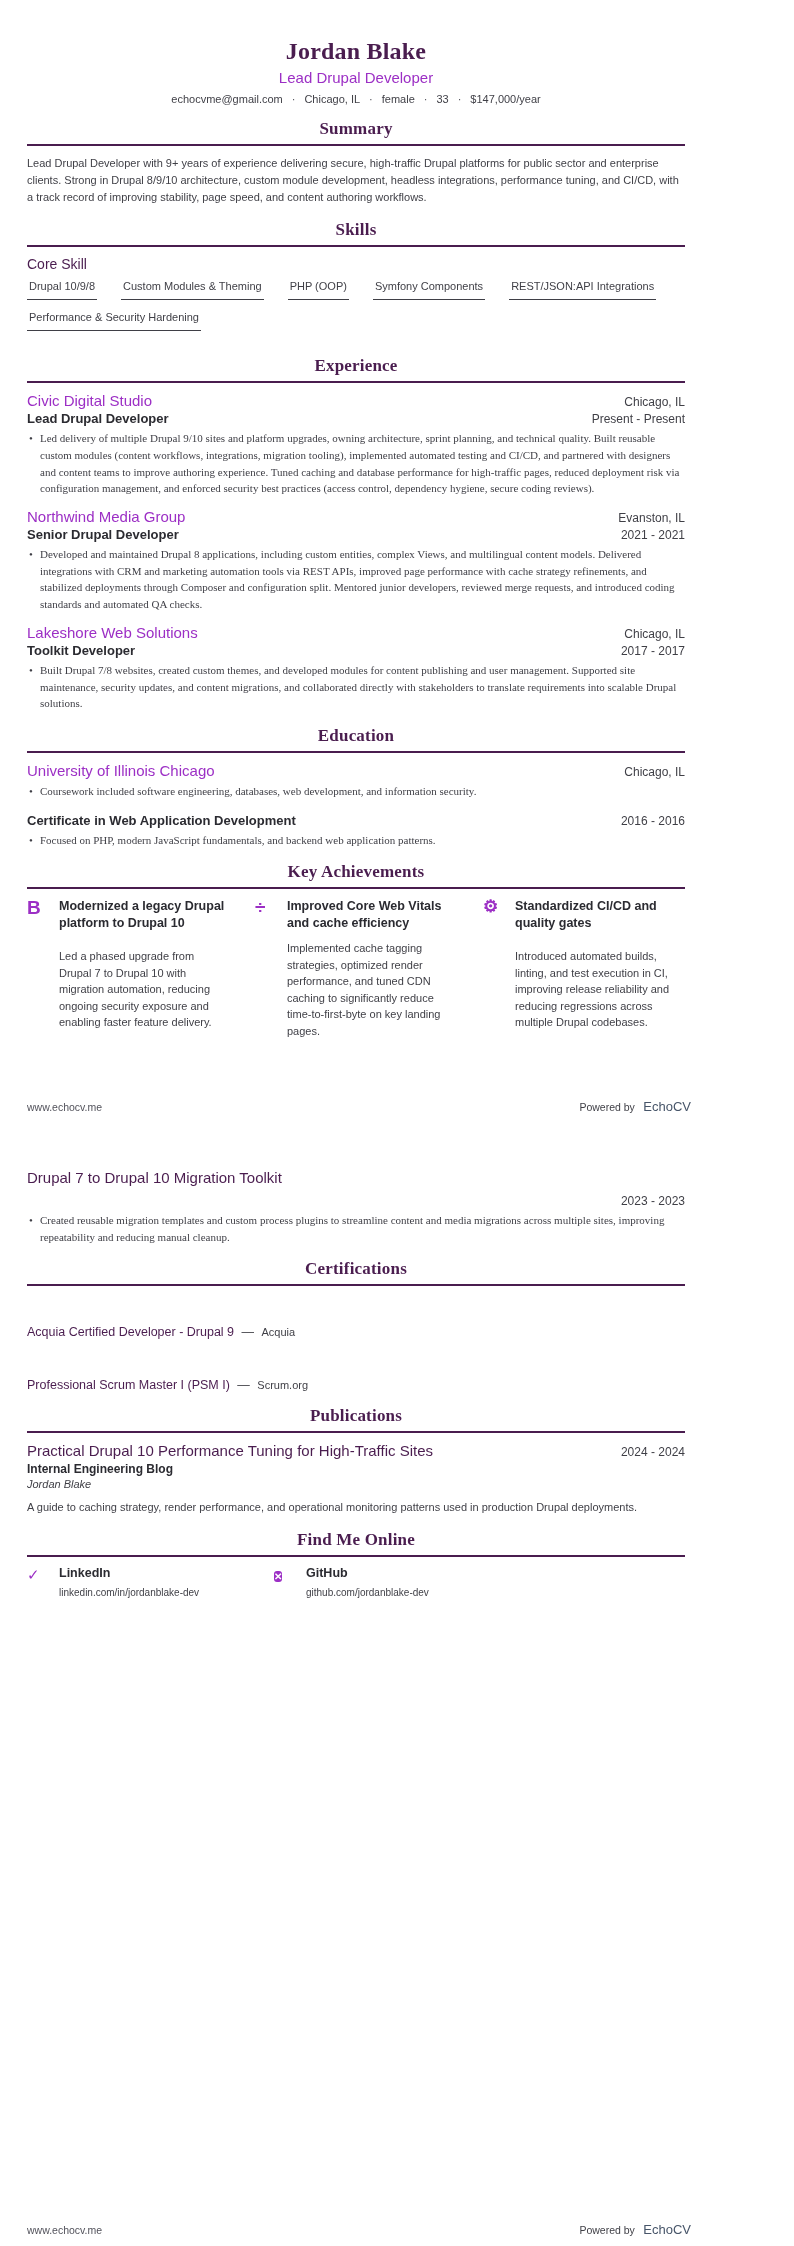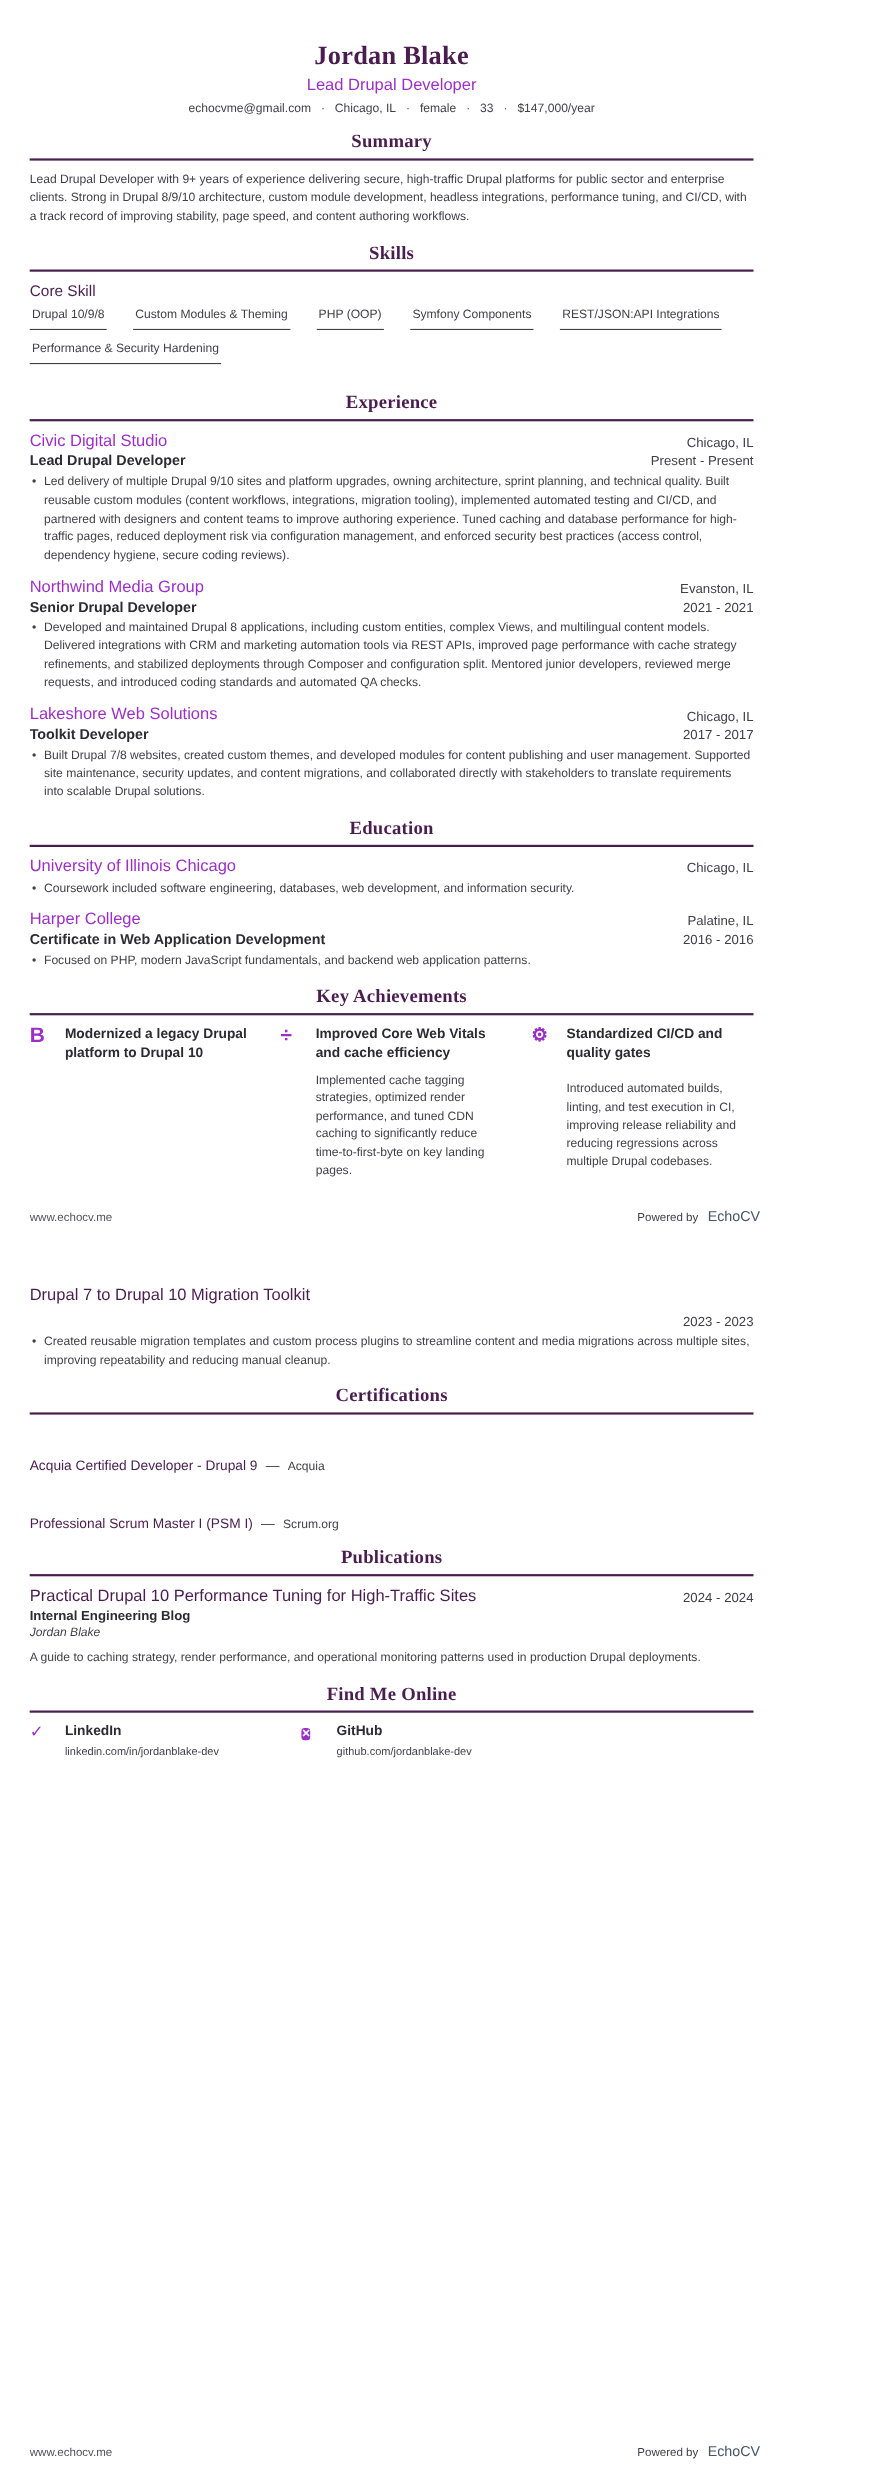--- a/index.html
+++ b/index.html
@@ -43,21 +43,21 @@
     padding:0 2px 7px 2px; margin:0 24px 11px 0;
     border-bottom:1.5px solid #3f3f46;
   }
   
   .entry { margin-bottom:11px; }
   .entry-row { display:flex; justify-content:space-between; align-items:flex-end; }
   .entry-company { font-size:15px; color:#9c2fc5; }
   .entry-loc { font-size:12px; color:#3f3f46; }
   .entry-pos { font-size:13px; font-weight:bold; color:#2b2b31; margin-top:2px; }
   .entry-dates { font-size:12px; color:#3f3f46; }
-  ul.bullets { list-style:none; margin-top:4px; }
+  ul.bullets { list-style:none; margin-top:4px;font-family:Liberation Serif, serif; }
   ul.bullets li {
     position:relative; padding-left:13px;
     font-size:11px; line-height:1.52; color:#3f3f46;
   }
   ul.bullets li::before { content:"•"; position:absolute; left:2px; top:0; color:#3f3f46; }
   
   .ach-grid { display:grid; grid-template-columns:1fr 1fr 1fr; column-gap:26px; margin-top:4px; }
   .ach-cell { display:grid; grid-template-columns:32px 1fr; }
   .ach-icon {
     color:#9c2fc5; font-size:19px; font-weight:bold; line-height:1.1;
@@ -185,40 +185,37 @@
         <span class="entry-company">University of Illinois Chicago</span>
         <span class="entry-loc">Chicago, IL</span>
       </div>
       <ul class="bullets">
           <li>Coursework included software engineering, databases, web development, and information security.</li>
         </ul>
     </div>
 
     <div class="entry">
       <div class="entry-row">
-        <span class="entry-company">Harper College</span>
-        <span class="entry-loc">Palatine, IL</span>
-      </div>
-      <div class="entry-row">
         <span class="entry-pos">Certificate in Web Application Development</span>
         <span class="entry-dates">2016 - 2016</span>
       </div>
       <ul class="bullets">
           <li>Focused on PHP, modern JavaScript fundamentals, and backend web application patterns.</li>
         </ul>
     </div>
   </div>
 
   <div class="section">
     <div class="section-h">Key Achievements</div>
     <div class="rule"></div>
     <div class="ach-grid">
       <div class="ach-cell">
         <span class="ach-icon">B</span>
         <div class="ach-title">Modernized a legacy Drupal platform to Drupal 10</div>
+        <div class="ach-text">Led a phased upgrade from Drupal 7 to Drupal 10 with migration automation, reducing ongoing security exposure and enabling faster feature delivery.</div>
       </div>
       <div class="ach-cell">
         <span class="ach-icon">÷</span>
         <div class="ach-title">Improved Core Web Vitals and cache efficiency</div>
         <div class="ach-text">Implemented cache tagging strategies, optimized render performance, and tuned CDN caching to significantly reduce time-to-first-byte on key landing pages.</div>
       </div>
       <div class="ach-cell">
         <span class="ach-icon gear">⚙</span>
         <div class="ach-title">Standardized CI/CD and quality gates</div>
         <div class="ach-text">Introduced automated builds, linting, and test execution in CI, improving release reliability and reducing regressions across multiple Drupal codebases.</div>

